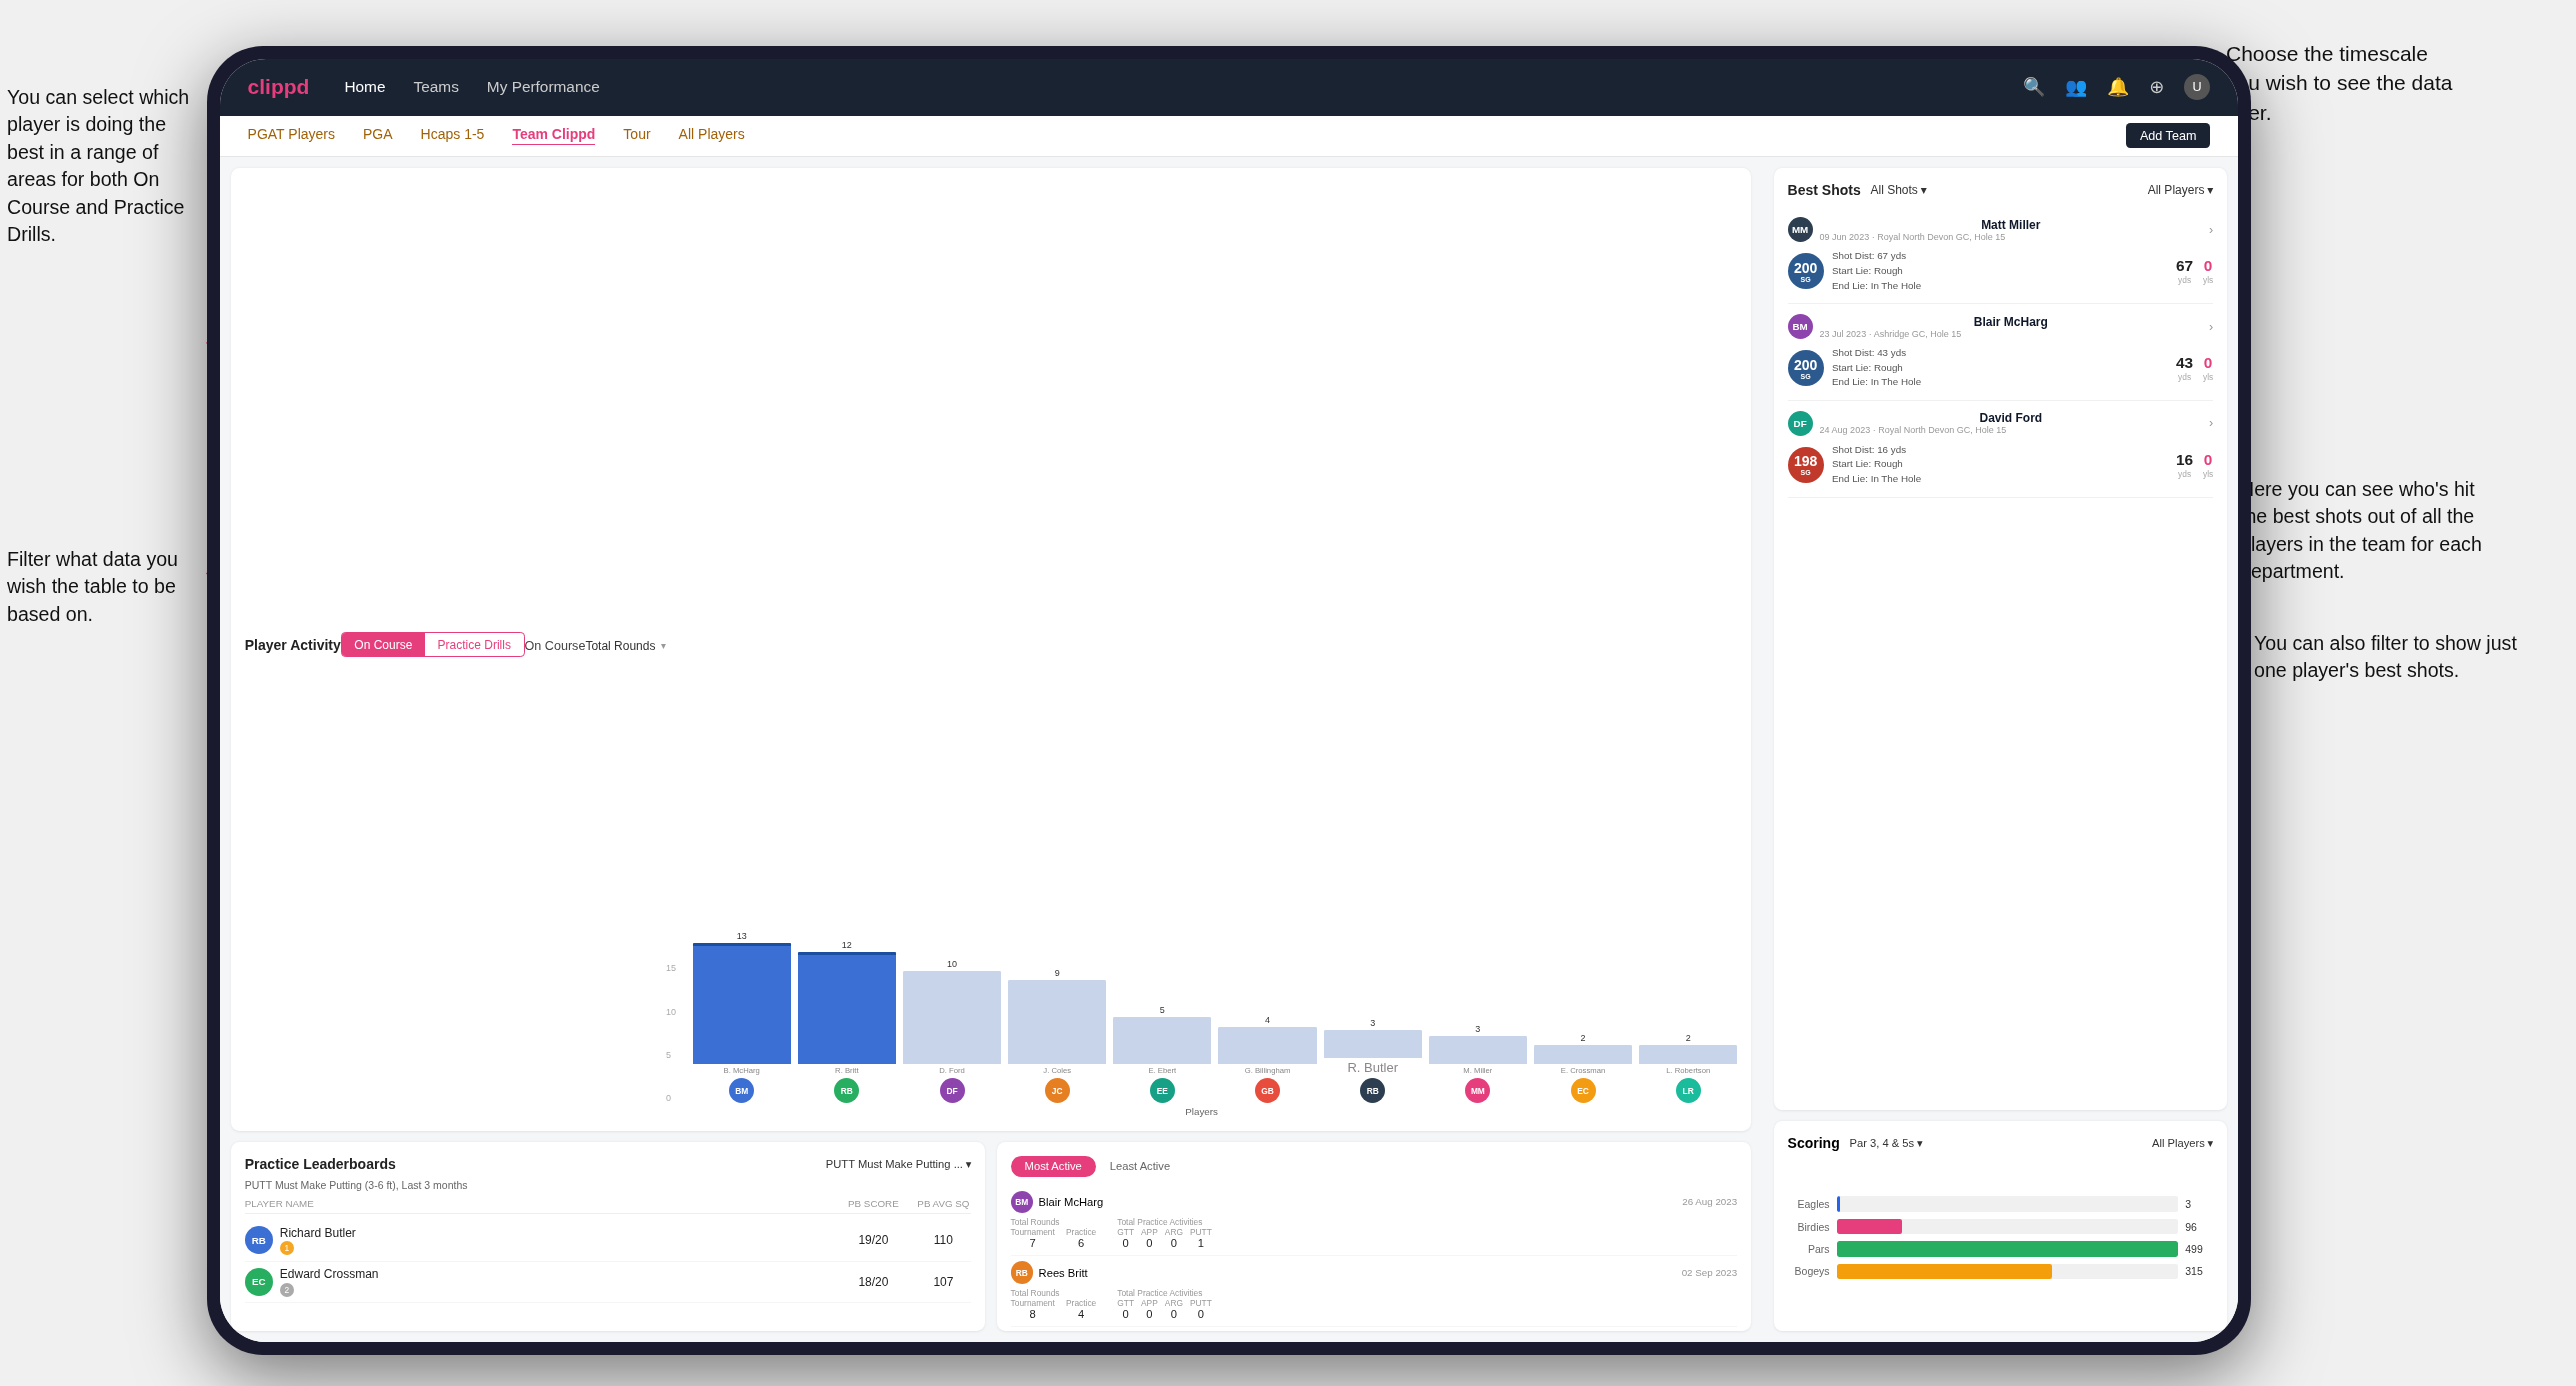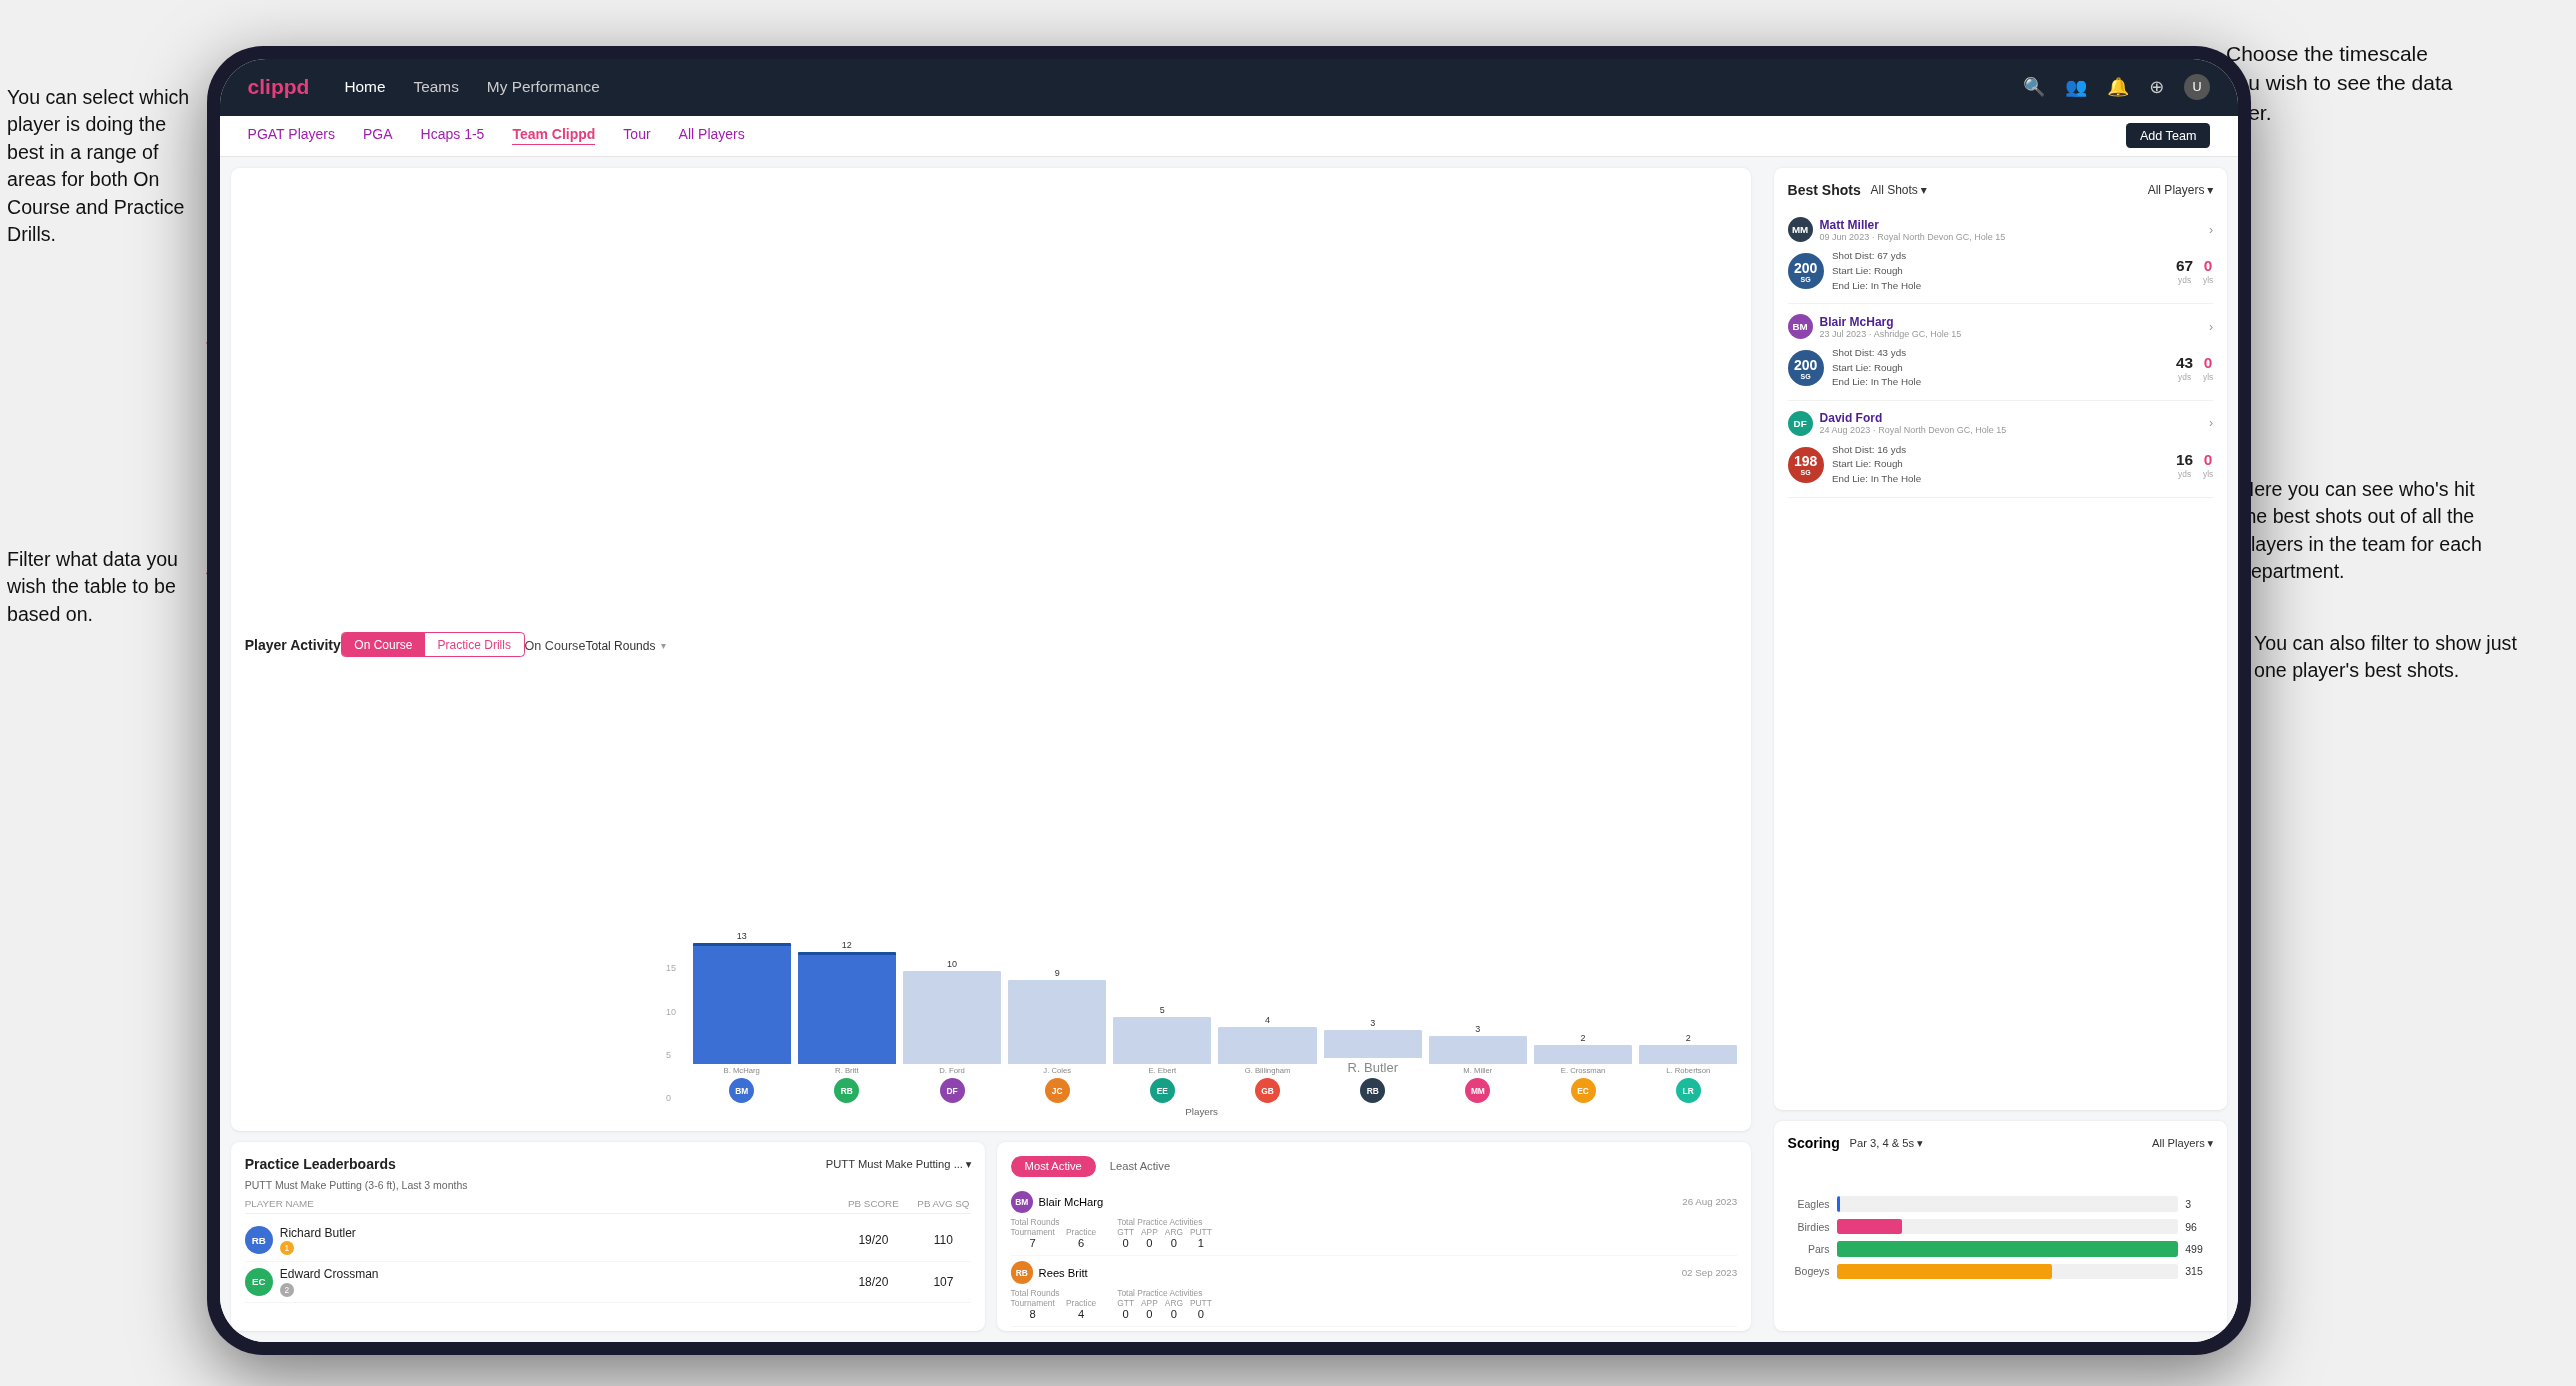--- a/index.html
+++ b/index.html
@@ -134,21 +134,21 @@
       flex-shrink: 0;
       gap: 28px;
       justify-content: space-between;
     }
     .sub-nav-left {
       display: flex;
       gap: 28px;
     }
     .sub-nav-item {
       font-size: 14px;
-      color: #a21caf;
+      color: #a16207;
       cursor: pointer;
       padding-bottom: 2.8px;
     }
     .sub-nav-item.active {
       color: #e63d7c;
       border-bottom: 1.4px solid #e63d7c;
       font-weight: 600;
     }
     .add-team-btn {
       background: #1a2332;
@@ -481,21 +481,21 @@
       align-items: center;
       gap: 7px;
       margin-bottom: 7px;
     }
     .shot-player-avatar {
       width: 25px; height: 25px; border-radius: 50%;
       display: flex; align-items: center; justify-content: center;
       font-size: 9.8px; font-weight: 600; color: #fff;
     }
     .shot-player-info { flex: 1; }
-    .shot-player-name { font-size: 12px; font-weight: 600; color: #4c1d95; }
+    .shot-player-name { font-size: 12px; font-weight: 600; color: #0f172a; text-align: center; }
     .shot-player-sub { font-size: 9px; color: #999; }
     .shot-chevron { font-size: 12.6px; color: #999; }
 
     .shot-details {
       display: flex;
       align-items: center;
       gap: 8.4px;
     }
     .shot-badge {
       width: 36px; height: 36px;

